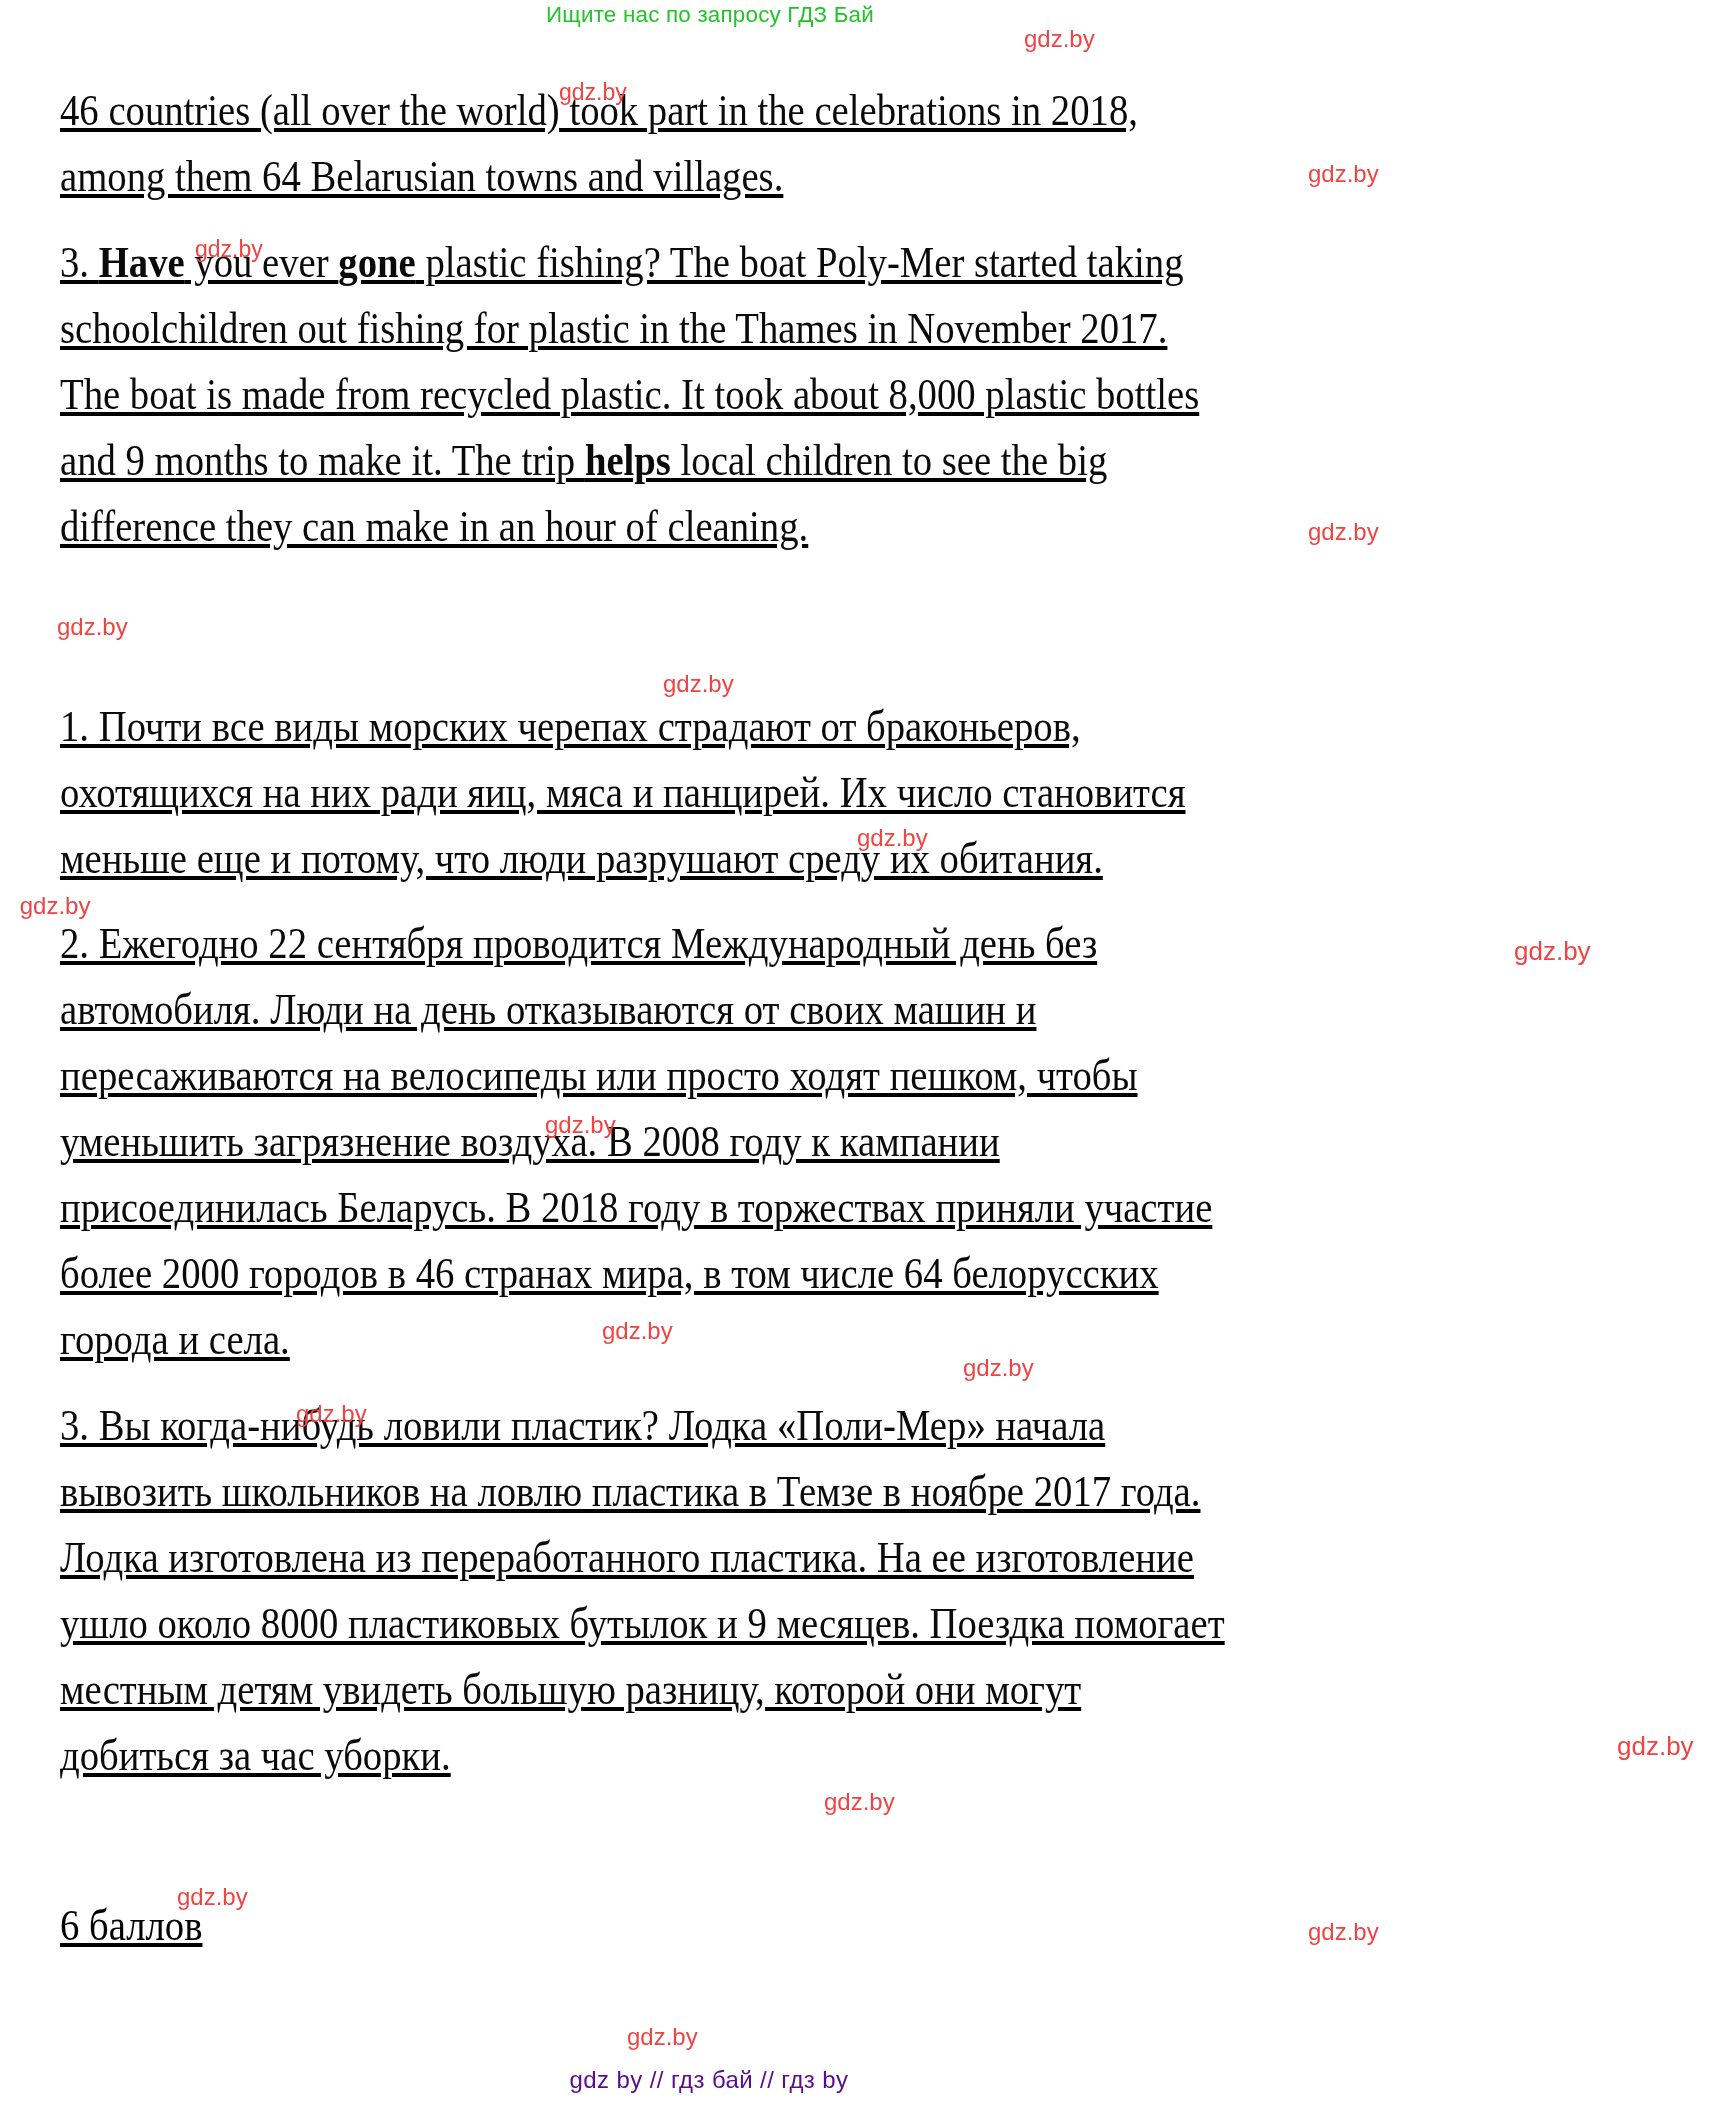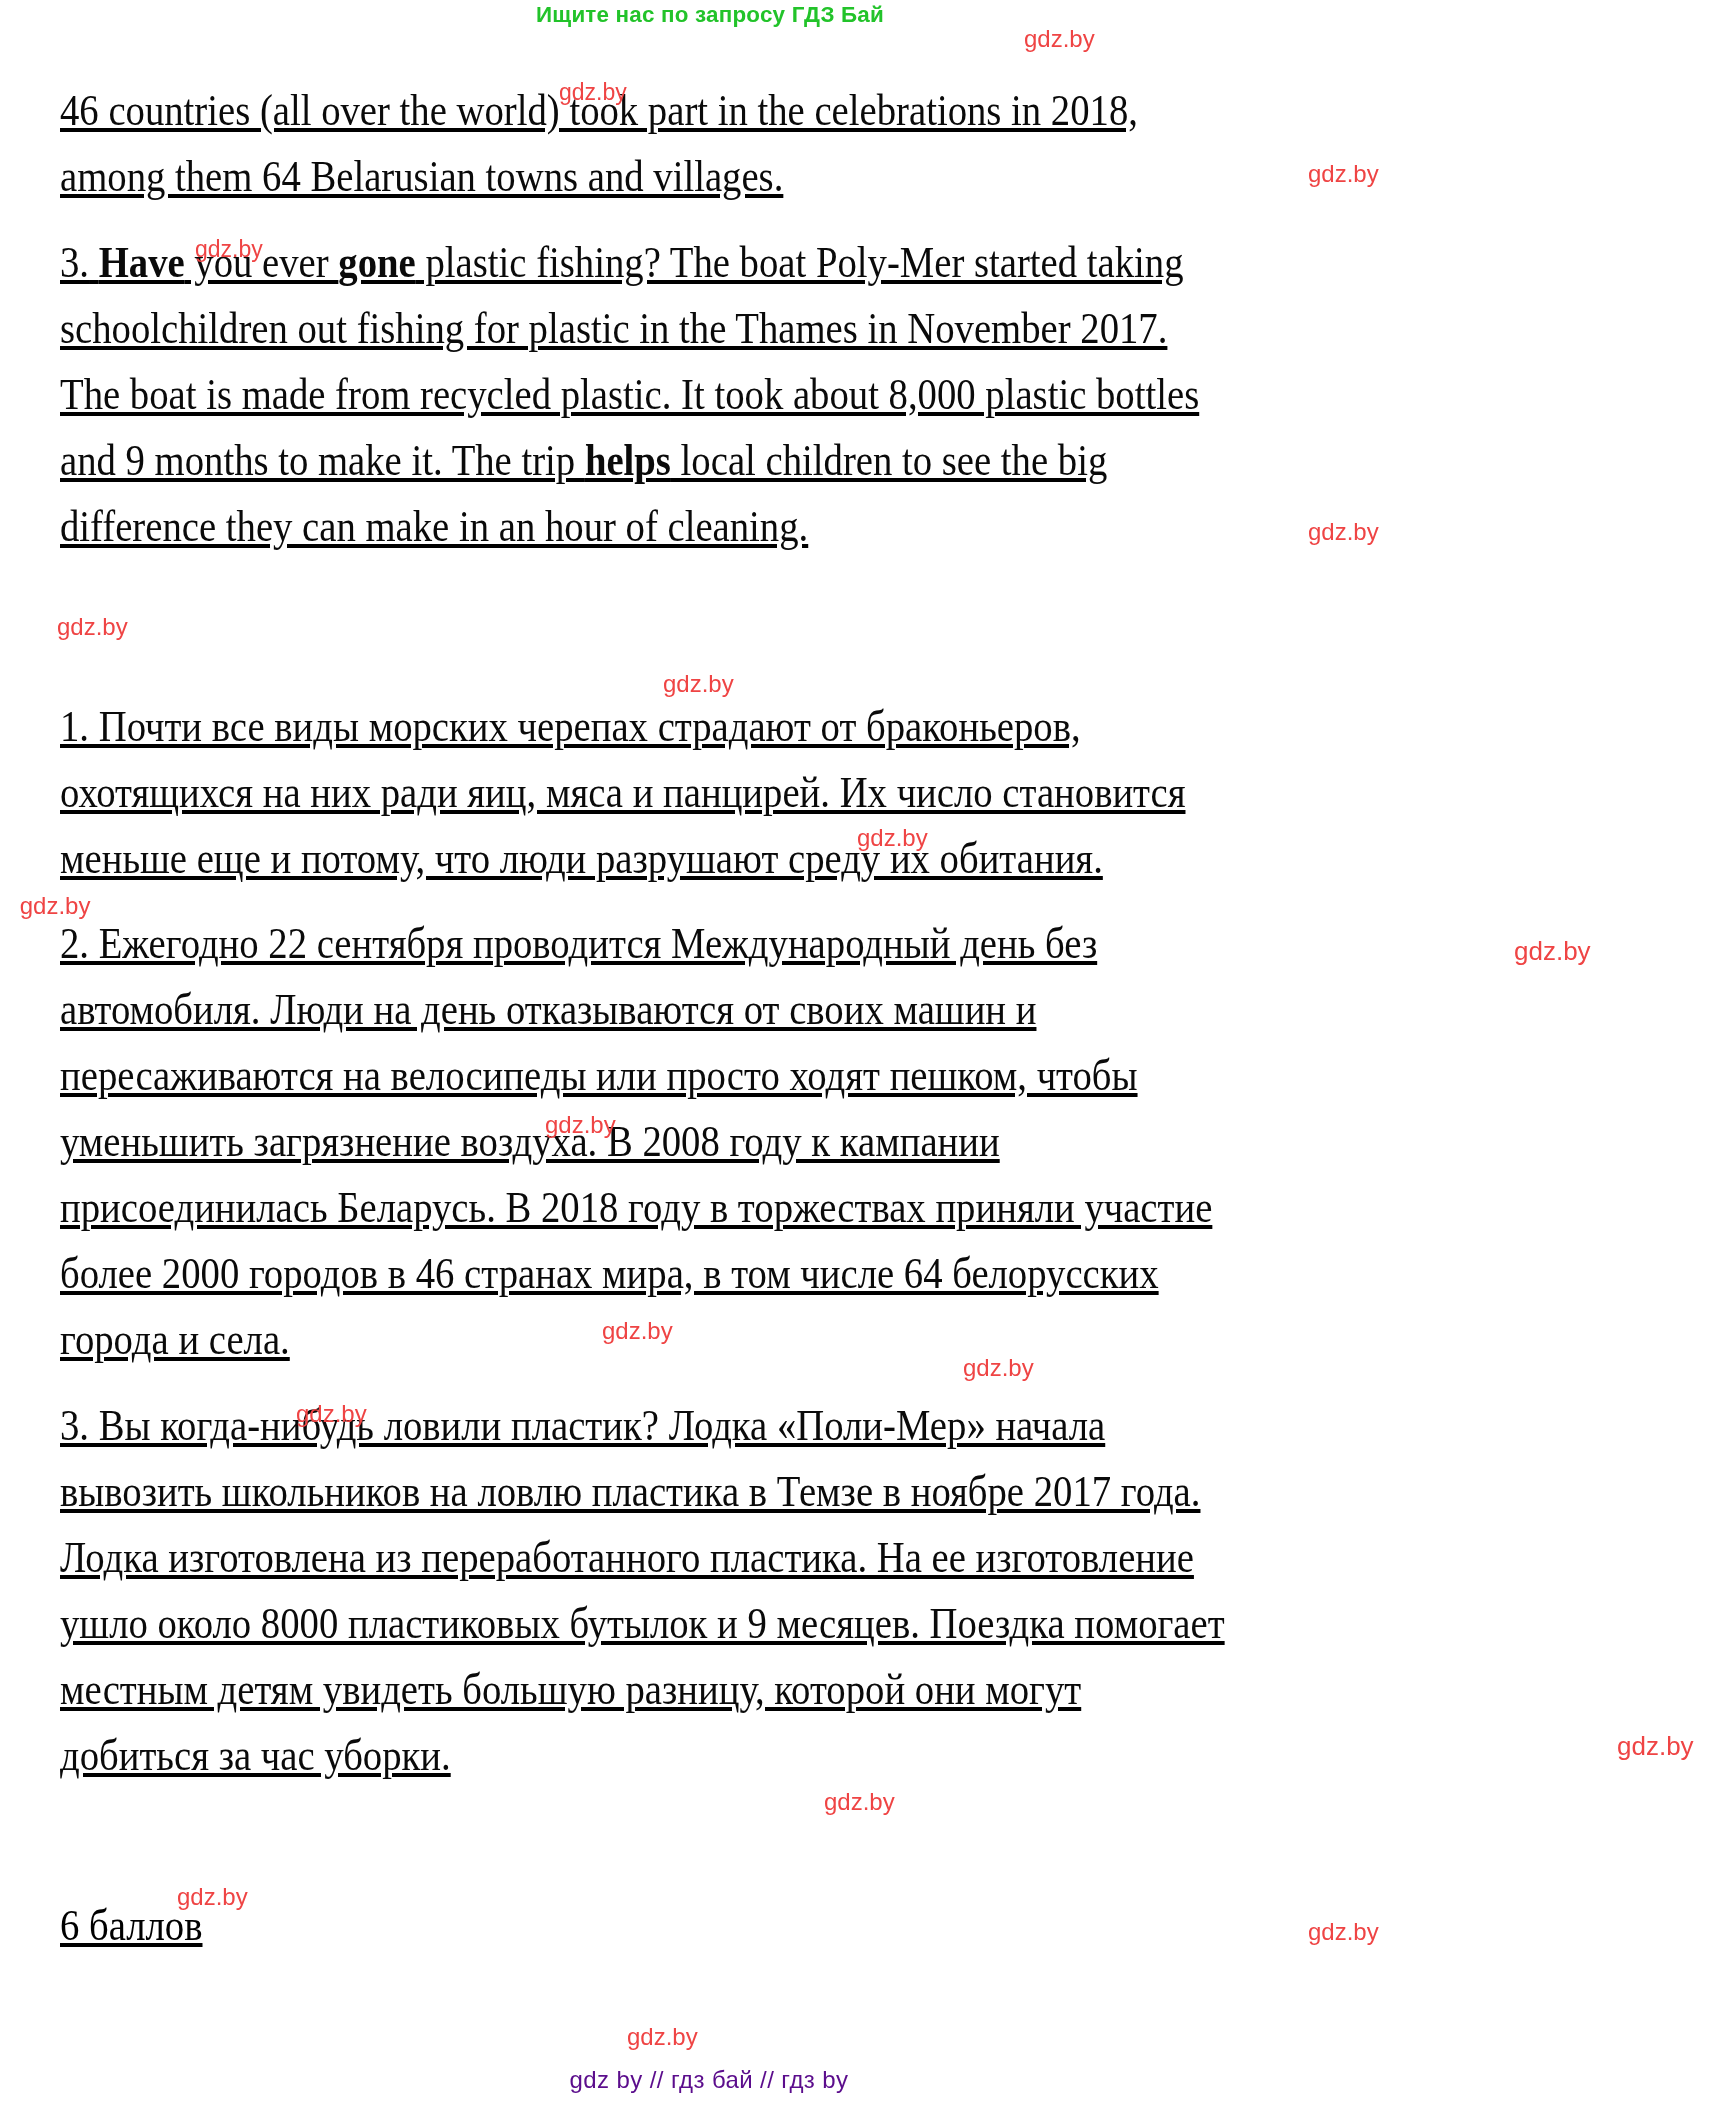--- a/index.html
+++ b/index.html
@@ -23,21 +23,21 @@
   }
 
   
   .promo {
     position: absolute;
     top: 1.8px;
     left: 0;
     width: 1420px;
     text-align: center;
     font-family: "Liberation Sans", "DejaVu Sans", sans-serif;
-    font-weight: bold;
+    font-weight: normal;
     font-size: 22.4px;
     letter-spacing: 0.2px;
     color: #22c32a;
     white-space: nowrap;
   }
 
   
   .content {
     position: absolute;
     left: 60px;

